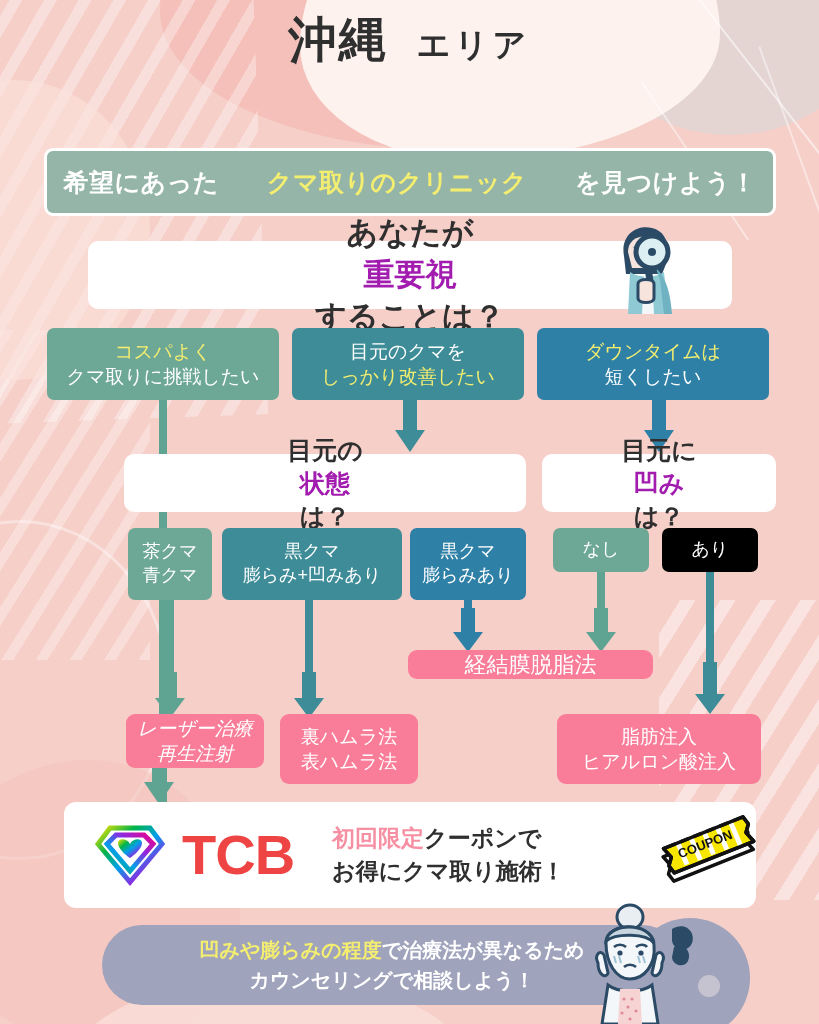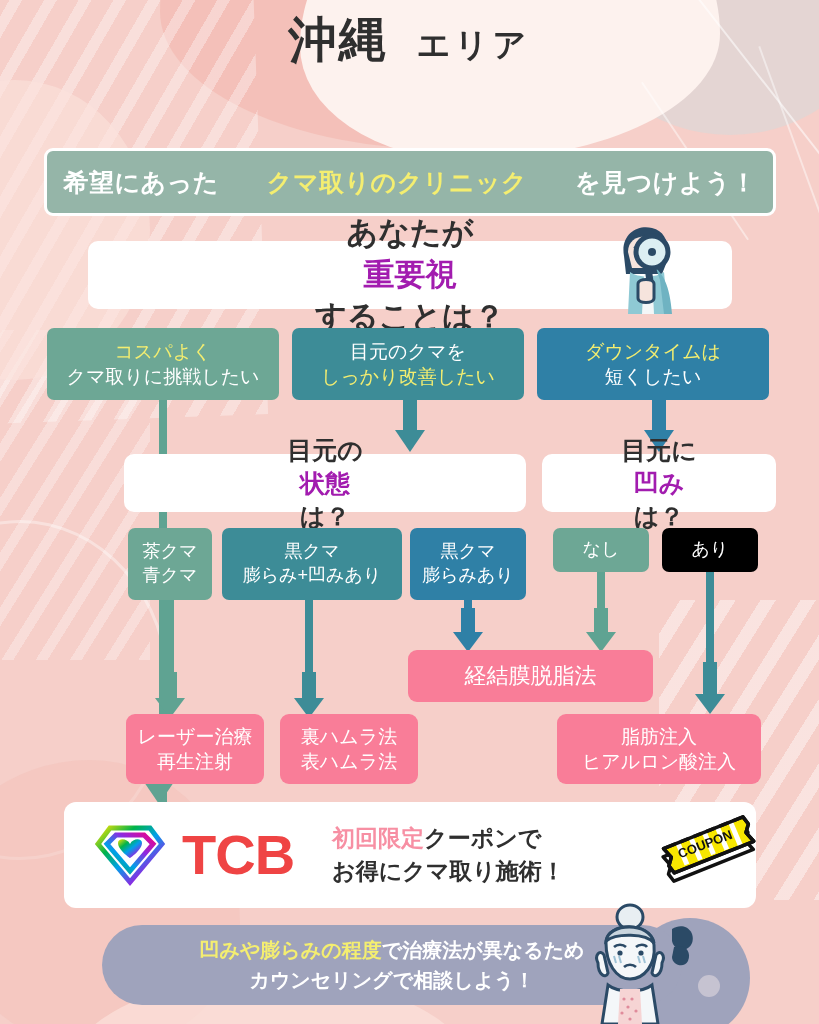--- a/index.html
+++ b/index.html
@@ -145,22 +145,22 @@
   .sub3 { left: 410px; top: 528px; width: 116px; height: 72px; background: #2F80A6; font-size: 18px; }
   .sub4 { left: 553px; top: 528px; width: 96px;  height: 44px; background: #6DA795; font-size: 18px; }
   .sub5 { left: 662px; top: 528px; width: 96px;  height: 44px; background: #000000; font-size: 18px; }
 
   
   .res {
     position: absolute; border-radius: 9px; background: #F97D98;
     display: flex; flex-direction: column; align-items: center; justify-content: center;
     color: #FFFFFF; text-align: center; line-height: 1.34; white-space: nowrap;
   }
-  .res-a { left: 408px; top: 650px; width: 245px; height: 52px; font-size: 22px; }
-  .res-b { left: 126px; top: 714px; width: 138px; height: 70px; font-size: 19px; }
+  .res-a { left: 408px; top: 650px; width: 245px; height: 29px; font-size: 22px; }
+  .res-b { left: 126px; top: 714px; width: 138px; height: 54px; font-size: 19px; font-style: italic; }
   .res-c { left: 280px; top: 714px; width: 138px; height: 70px; font-size: 19px; text-align: center; }
   .res-d { left: 557px; top: 714px; width: 204px; height: 70px; font-size: 19px; }
 
   
   .stem { position: absolute; width: 8px; }
   .arrow { position: absolute; }
   .arrow .shaft { position: absolute; left: 50%; transform: translateX(-50%); width: 14px; top: 0; }
   .arrow .head {
     position: absolute; left: 50%; transform: translateX(-50%); bottom: 0;
     width: 0; height: 0; border-left: 15px solid transparent; border-right: 15px solid transparent;

